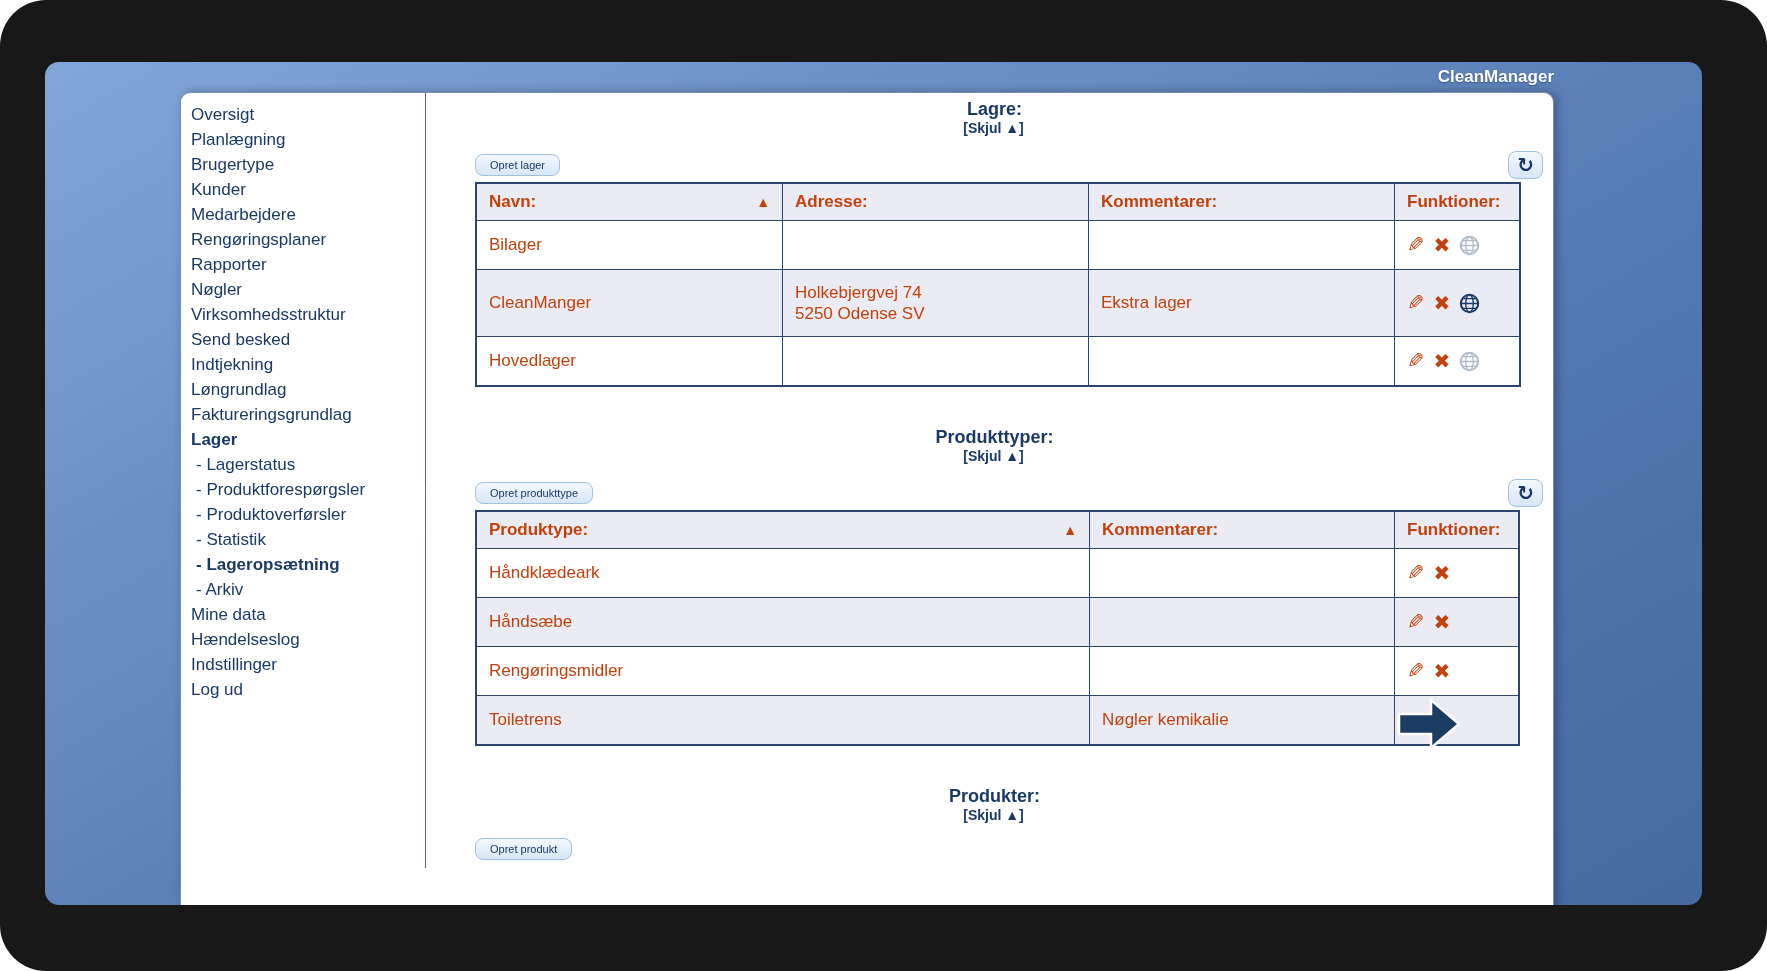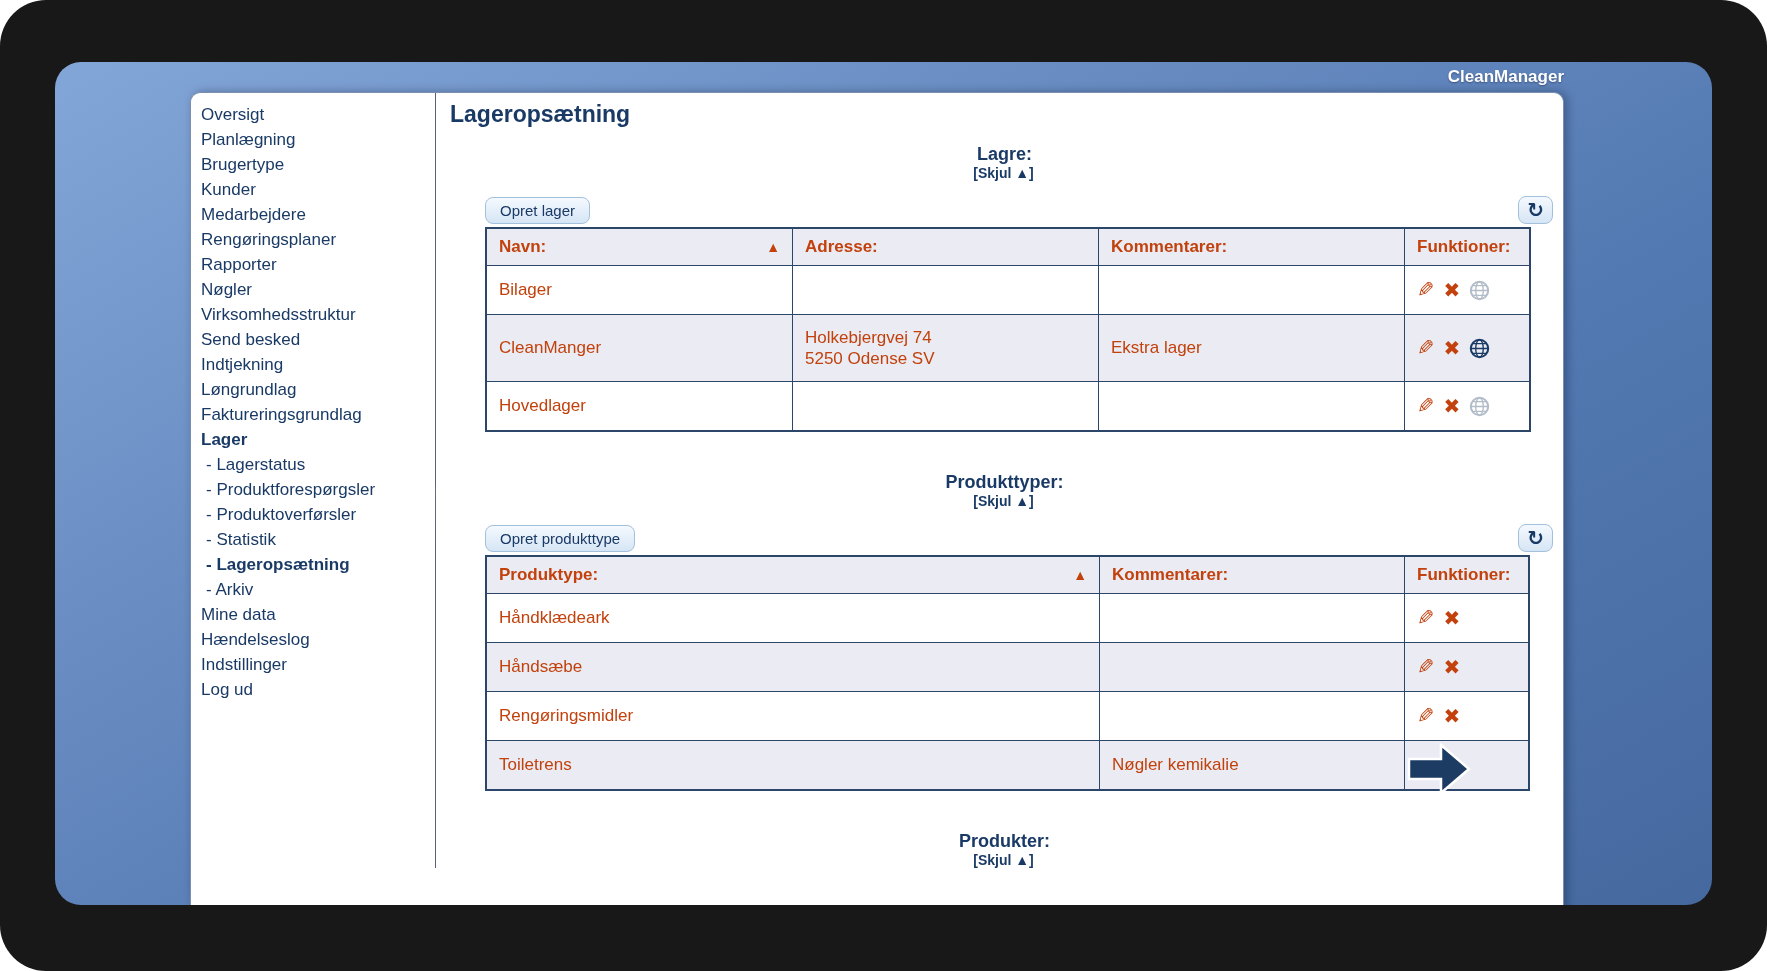--- a/index.html
+++ b/index.html
@@ -1,18 +1,18 @@
 <!DOCTYPE html>
 <html><head>
 <meta charset="utf-8">
 <style>
   html,body{margin:0;padding:0;background:#ffffff;}
   body{width:1767px;height:971px;font-family:"Liberation Sans","DejaVu Sans",sans-serif;}
   .bezel{position:absolute;left:0;top:0;width:1767px;height:971px;background:#181818;border-radius:46px;overflow:hidden;}
-  .desktop{position:absolute;left:55px;top:62px;width:1657px;height:843px;border-radius:26px;overflow:hidden;
+  .desktop{position:absolute;left:45px;top:62px;width:1657px;height:843px;border-radius:14px;overflow:hidden;
     background:linear-gradient(150deg,#83a6d8 0%,#6b8fc4 30%,#5379b2 62%,#45699f 100%);}
   .desktop::after{content:"";position:absolute;left:-200px;bottom:-80px;width:900px;height:500px;
     background:linear-gradient(115deg,rgba(255,255,255,0) 46%,rgba(255,255,255,.10) 50%,rgba(255,255,255,0) 54%);pointer-events:none;}
   .brand{position:absolute;top:5px;right:148px;color:#ffffff;font-weight:bold;font-size:17px;text-shadow:0 1px 2px rgba(0,0,40,.4);}
   .window{position:absolute;left:135px;top:30px;width:1372px;height:830px;background:#ffffff;
     border:1px solid #7d8fae;border-bottom:none;border-radius:10px 10px 0 0;box-shadow:3px 0 10px rgba(10,20,50,.35);}
   .win-header{position:relative;height:54px;border-bottom:1px solid #55607a;}
   .win-title{position:absolute;left:12px;top:10px;font-size:26px;font-weight:bold;color:#1a3a66;letter-spacing:.5px;}
   .user-info{position:absolute;right:8px;top:7px;display:flex;align-items:center;gap:10px;}
   .user-lines{text-align:right;font-style:italic;color:#1a3a66;font-size:15px;line-height:19px;}
@@ -23,21 +23,21 @@
   .side-item{font-size:17px;line-height:25px;white-space:nowrap;cursor:pointer;}
   .side-item.sub{padding-left:5px;}
   .side-item.bold{font-weight:bold;}
   .main{flex:1;box-sizing:border-box;padding:6px 4px 0 14px;color:#1a3a66;overflow:hidden;}
   .page-title{font-size:23px;font-weight:bold;margin:2px 0 16px 0;}
   .section-head{display:flex;justify-content:space-between;align-items:center;margin-top:0;flex-direction:column;}
   .section-head.later{margin-top:40px;}
   .section-title{font-size:18px;font-weight:bold;}
   .collapse-link{font-size:14px;font-weight:bold;cursor:pointer;margin-right:2px;}
   .toolbar{display:flex;justify-content:space-between;align-items:center;margin:15px 0 3px 35px;padding-right:6px;}
-  .btn{font-family:inherit;font-size:15px;color:#1a3a66;background:linear-gradient(#f4f9fe,#d6e5f5);
+  .btn{font-family:inherit;font-size:11px;color:#1a3a66;background:linear-gradient(#f4f9fe,#d6e5f5);
     border:1px solid #a3c0dd;border-radius:8px;padding:4px 14px;cursor:pointer;}
   .icon-btn{padding:1px 8px;font-size:20px;font-weight:bold;line-height:24px;}
   table.data{border-collapse:collapse;margin-left:35px;width:1039px;table-layout:fixed;}
   table.data th,table.data td{border:1px solid #2b4668;font-size:17px;color:#c2410c;padding:12px 12px;text-align:left;vertical-align:middle;}
   table.data{border:2px solid #2b4668;}
   table.data th{background:#ebecf3;font-weight:bold;padding:8px 12px;}
   table.data tr.alt td{background:#ebecf3;}
   .th-sort{display:flex;justify-content:space-between;align-items:center;}
   .sort-arrow{font-size:14px;}
   .t-lagre th:nth-child(1),.t-lagre td:nth-child(1){width:281px;}
@@ -90,21 +90,20 @@
             <div class="side-item sub">- Statistik</div>
             <div class="side-item bold sub">- Lageropsætning</div>
             <div class="side-item sub">- Arkiv</div>
             <div class="side-item">Mine data</div>
             <div class="side-item">Hændelseslog</div>
             <div class="side-item">Indstillinger</div>
             <div class="side-item">Log ud</div>
           </div>
 
         <div class="main">
-          <div class="page-title">Lageropsætning</div>
 
           <div class="section-head">
             <span class="section-title">Lagre:</span>
             <span class="collapse-link">[Skjul ▲]</span>
           </div>
           <div class="toolbar">
             <button class="btn">Opret lager</button>
             <button class="btn icon-btn">↻</button>
           </div>
           <table class="data t-lagre">

